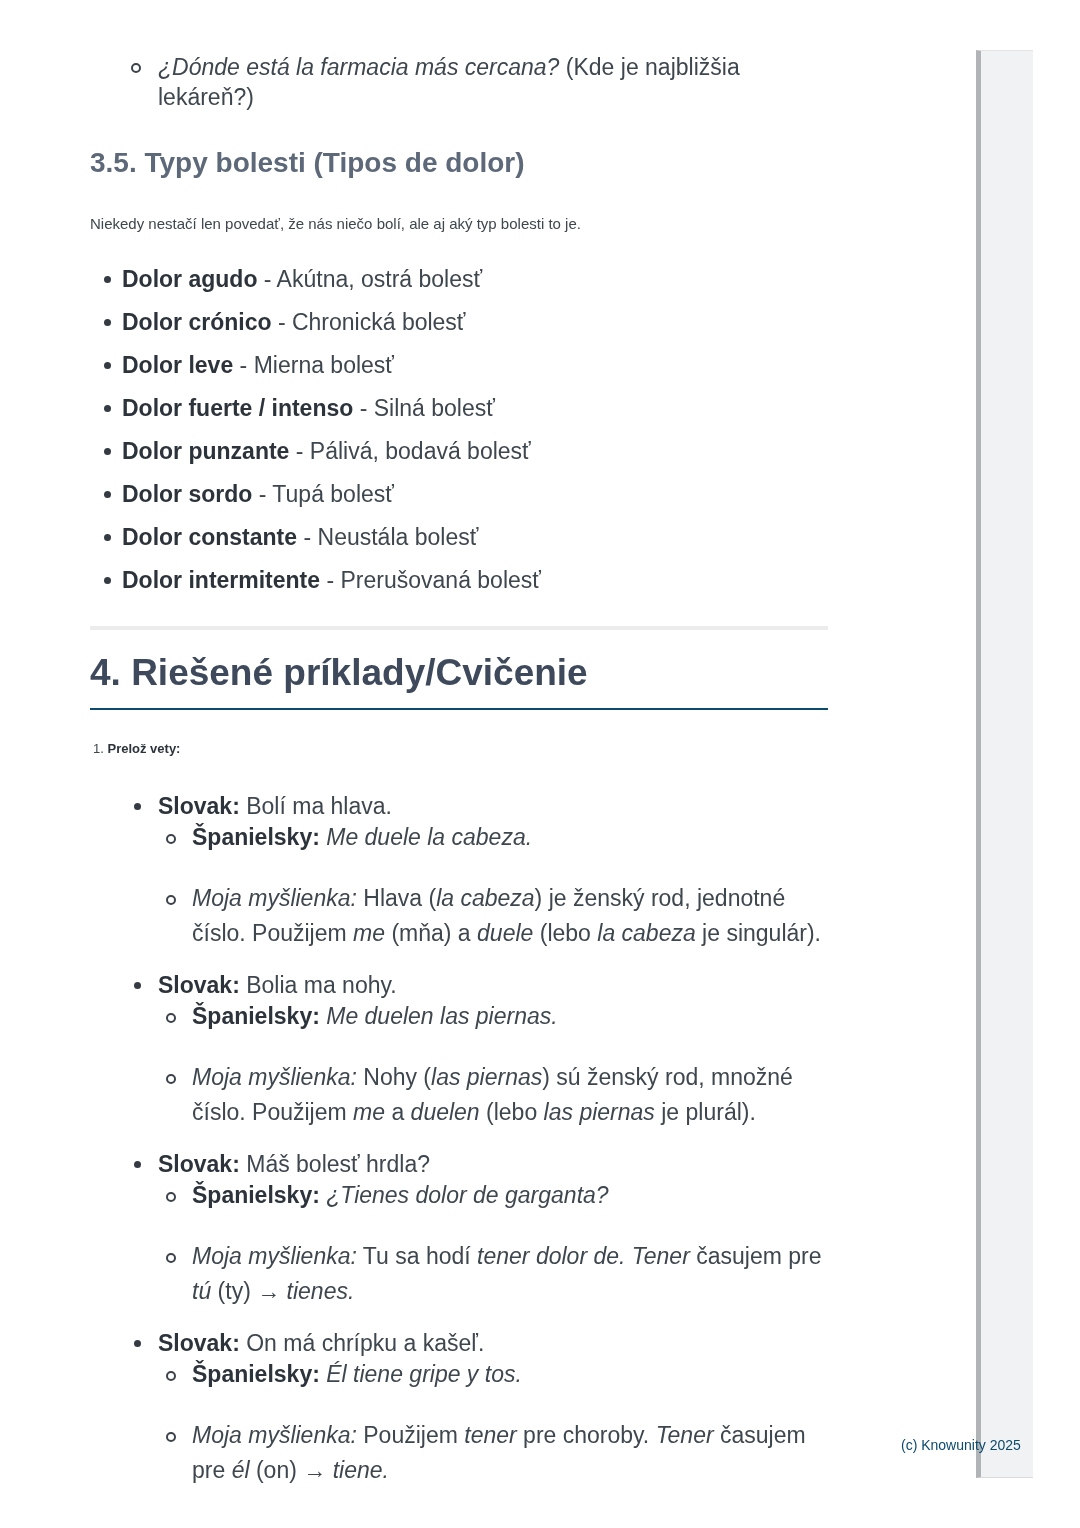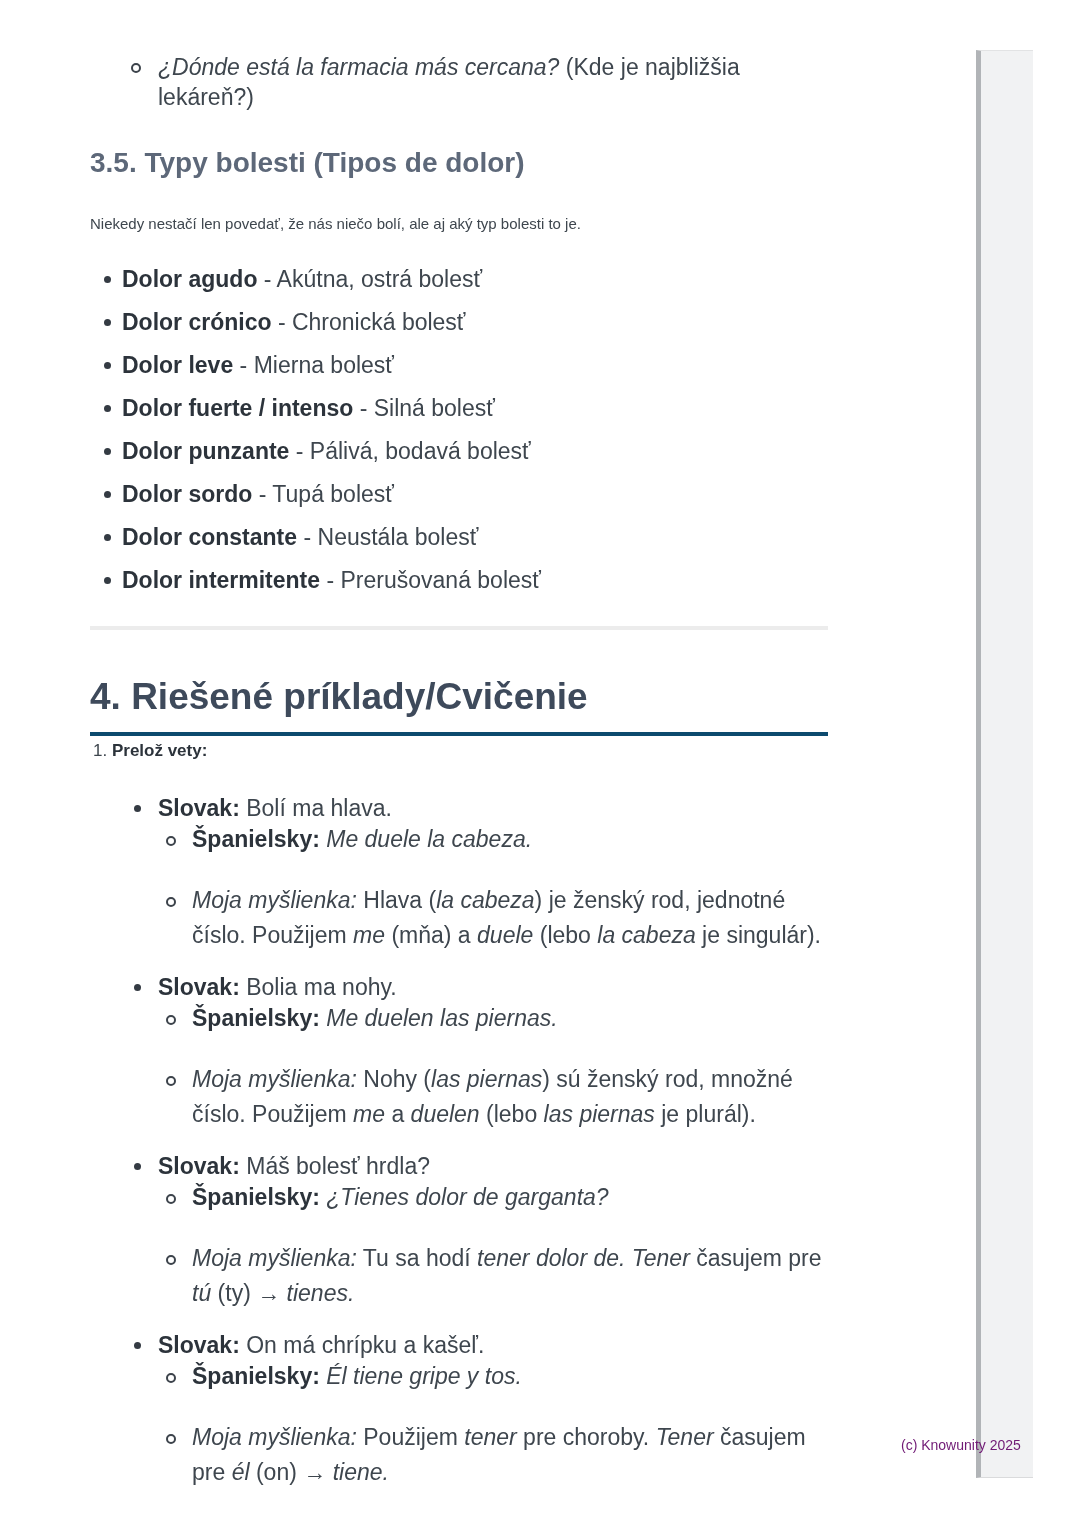--- a/index.html
+++ b/index.html
@@ -28,46 +28,46 @@
 
   
   h2.sub-heading {
     margin: 33px 0 0 0;
     font-size: 28px;
     line-height: 36px;
     font-weight: 700;
     color: #5d6879;
   }
   h1.main-heading {
-    margin: 44px 0 0 0;
+    margin: 20px 0 0 0;
     font-size: 37px;
     line-height: 46px;
     font-weight: 700;
     color: #3e4a5b;
     padding-bottom: 12px;
-    border-bottom: 4px solid #0c4a6e;
+    border-bottom: 2px solid #0c4a6e;
   }
 
   p.body-text { margin: 28px 0 0 0; font-size: 15px; line-height: 30px; }
 
   
   .pain-list { margin-top: 25px; }
   .pain-list .li { padding-left: 32px; margin-bottom: 13px; }
   .pain-list .li .marker { left: 14px; top: 12px; }
 
   b, .bold { font-weight: 700; color: #2c333b; }
   .it { font-style: italic; }
 
   hr.divider-light {
     border: none; height: 4px; background: #ececec;
     margin: 31px 0 0 0; width: 738px;
   }
 
   
-  .exercise-title { font-size: 17px; line-height: 30px; padding-left: 3px; }
+  .exercise-title { margin-top: 24px; font-size: 13px; line-height: 30px; padding-left: 3px; }
   .exercise-title .num { color: #3e464e; font-weight: 400; }
 
   .examples { margin-top: 27px; }
   .example { margin-bottom: 19px; }
   .pl-l1 { padding-left: 68px; }
   .pl-l1 .marker { left: 44px; top: 12px; }
   .pl-l2 { padding-left: 102px; margin-top: 1px; }
   .pl-l2 .marker { left: 76px; top: 12px; }
   .note-row { margin-top: 29px; line-height: 35px; }
   .note-row .marker { top: 14px; }
@@ -84,21 +84,21 @@
     border-top: 1px solid #e2e3e4;
     border-bottom: 1px solid #dadbdc;
     box-sizing: border-box;
     z-index: 1;
   }
 
   .copyright {
     position: absolute;
     left: 901px; top: 1437px;
     font-size: 14px;
-    color: #701a75;
+    color: #0c4a6e;
     z-index: 2;
     white-space: nowrap;
   }
 </style>
 </head>
 <body>
 
 <div class="page">
   <div class="content">
 

